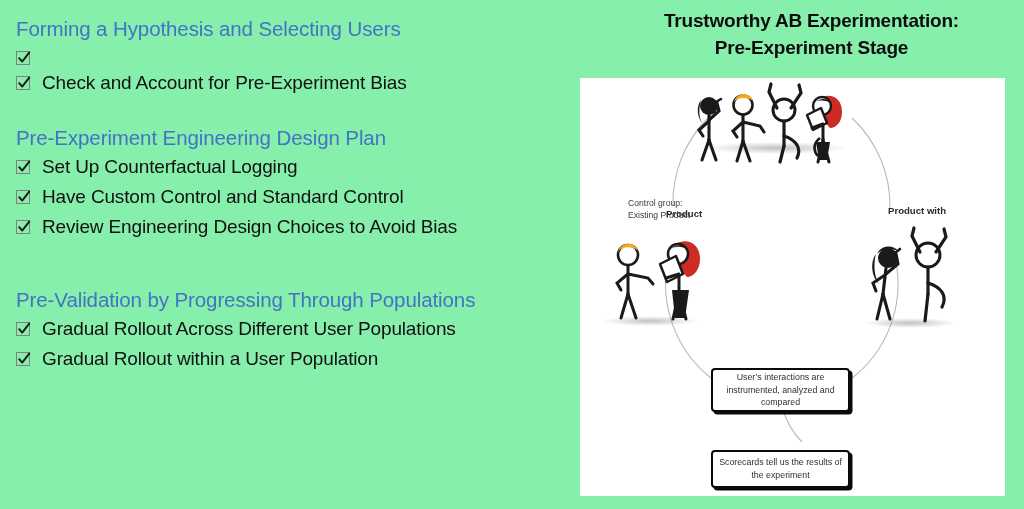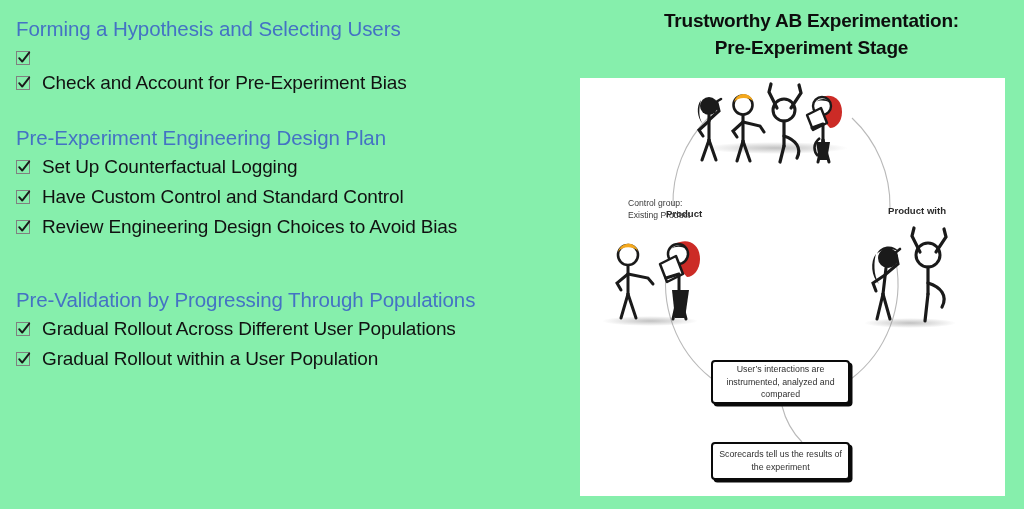--- a/index.html
+++ b/index.html
@@ -150,20 +150,21 @@
     box-shadow: 2.5px 2.5px 0 0 #0a0a0a;
     text-align: center;
     font-size: 8.8px;
     color: #2f2f2f;
     line-height: 1.46;
     display: flex;
     align-items: center;
     justify-content: center;
     box-sizing: border-box;
     padding: 3px 6px;
+    margin-top: 8px;
   }
   #box-interactions {
     left: 131px;
     top: 282px;
     width: 139px;
     height: 44px;
   }
   #box-scorecards {
     left: 131px;
     top: 364px;

